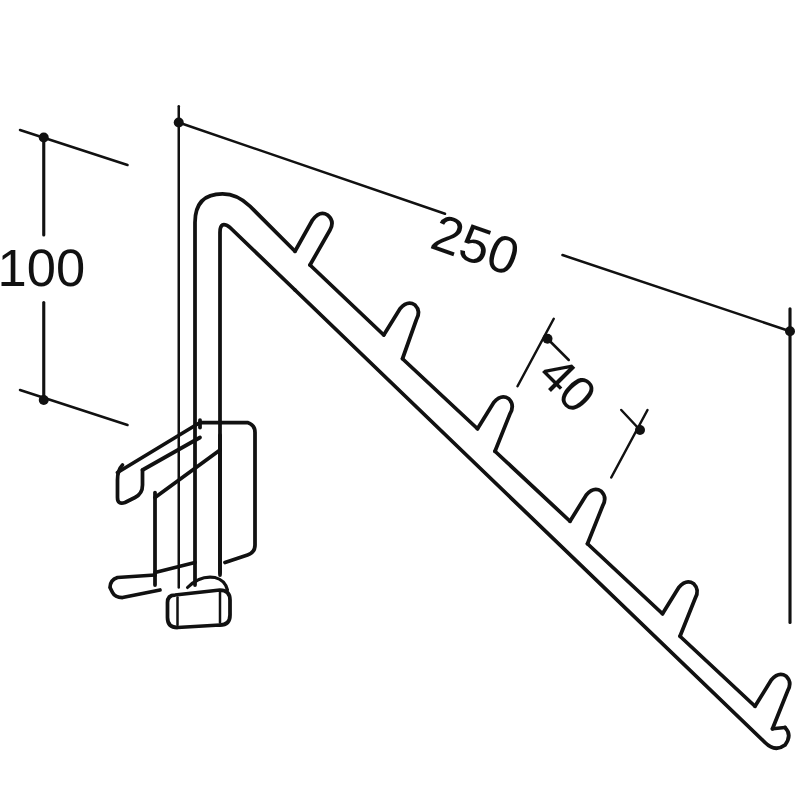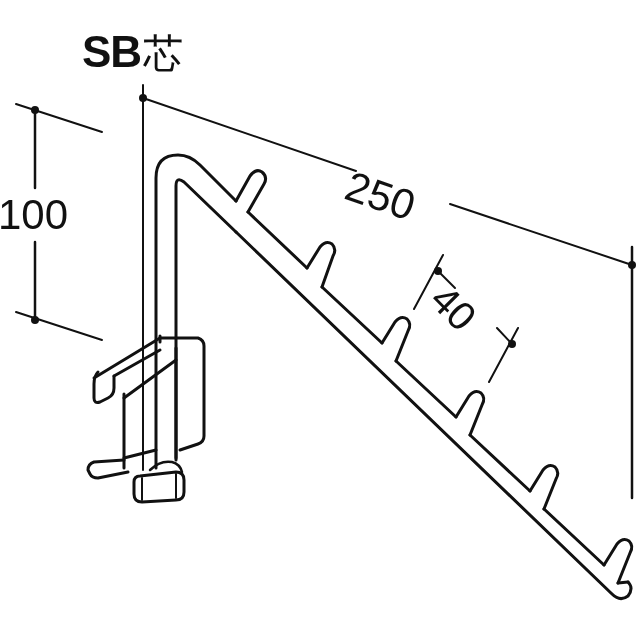--- a/index.html
+++ b/index.html
@@ -83,20 +83,17 @@
 
       <g stroke-width="3">
         <path d="M134 482 Q134 476 140 476 L176 472 Q184 472 184 480 L184 492 Q184 500 176 500 L142 502 Q134 502 134 494 Z"></path>
         <line x1="142" y1="478" x2="142" y2="500" stroke-width="2"></line>
         <line x1="176" y1="474" x2="176" y2="498" stroke-width="2"></line>
         <path d="M150 470 Q160 460 172 462 Q180 464 182 472" stroke-width="2.5"></path>
       </g>
     </g>
   </svg>
 
-  <div class="title">
-    <span>SB</span><span class="kanji">芯</span>
-  </div>
 
   <div class="dim-label dim-100">100</div>
   <div class="dim-label dim-250">250</div>
   <div class="dim-label dim-40">40</div>
 </div>
 
 </body></html>

